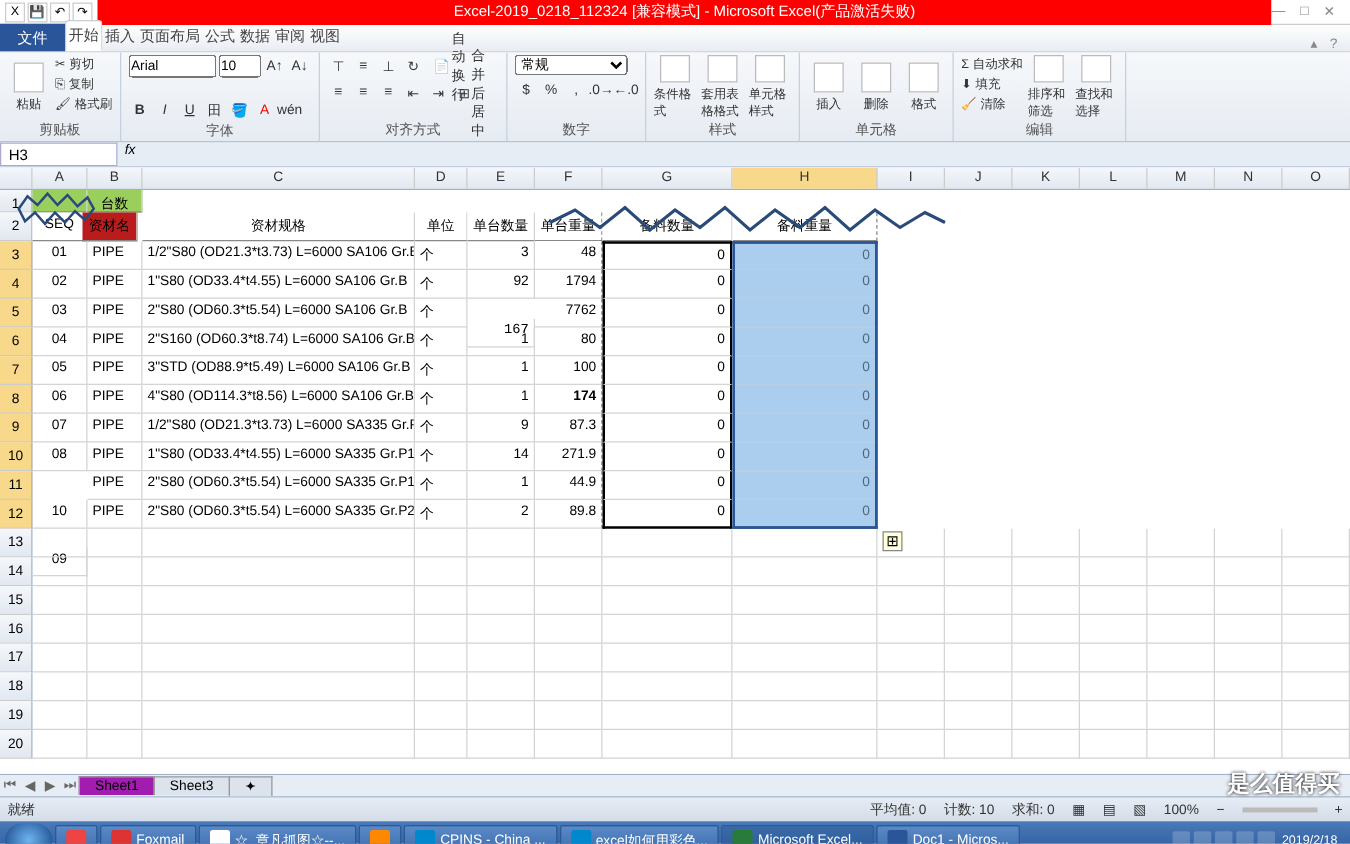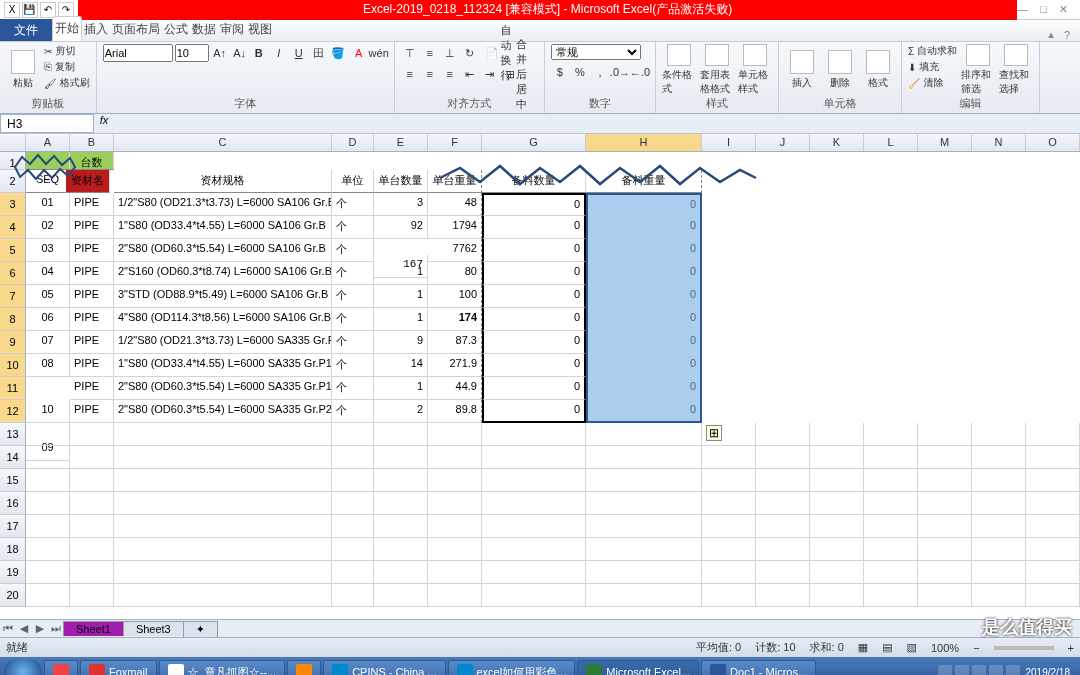--- a/index.html
+++ b/index.html
@@ -125,21 +125,21 @@
         </div>
       <div class="minibtns">
         <span>✂ <span>剪切</span></span>
         <span>⎘ <span>复制</span></span>
         <span>🖌 <span>格式刷</span></span>
       </div>
     </div>
     <div class="label">剪贴板</div>
   </div>
   <div class="group font-control">
-    <div class="controls" style="flex-direction:row;gap:1px">
+    <div class="controls" style="flex-direction:column;gap:17px">
       <div class="btnrow">
         <input value="Arial" style="">
         <input class="sz" value="10" style="">
         <span>A↑</span>
         <span>A↓</span>
       </div>
       <div class="btnrow">
         <span style="font-weight:bold">B</span>
         <span style="font-style:italic">I</span>
         <span style="text-decoration:underline">U</span>

